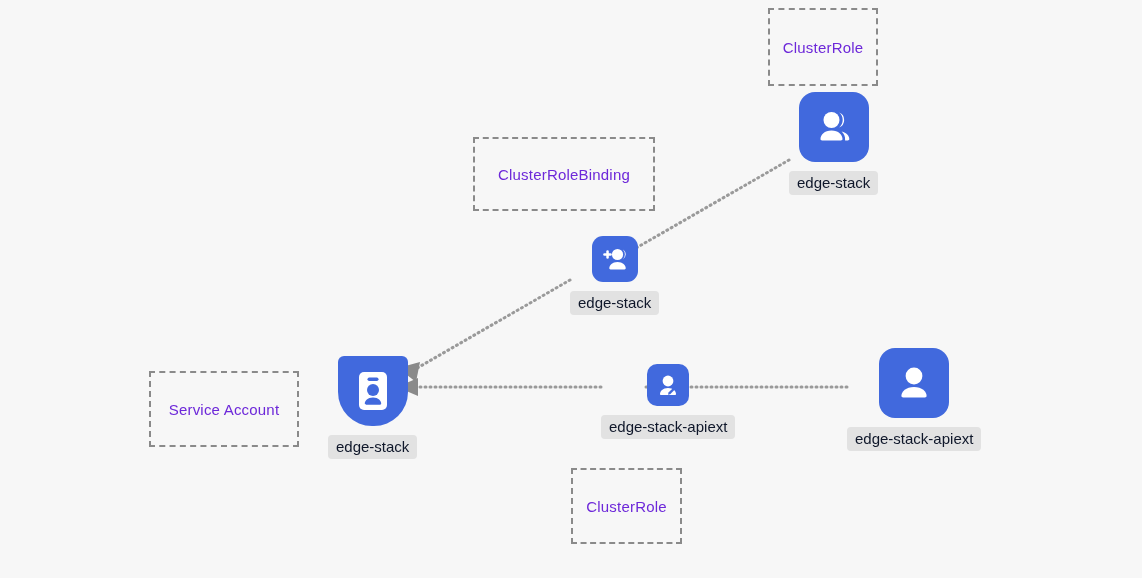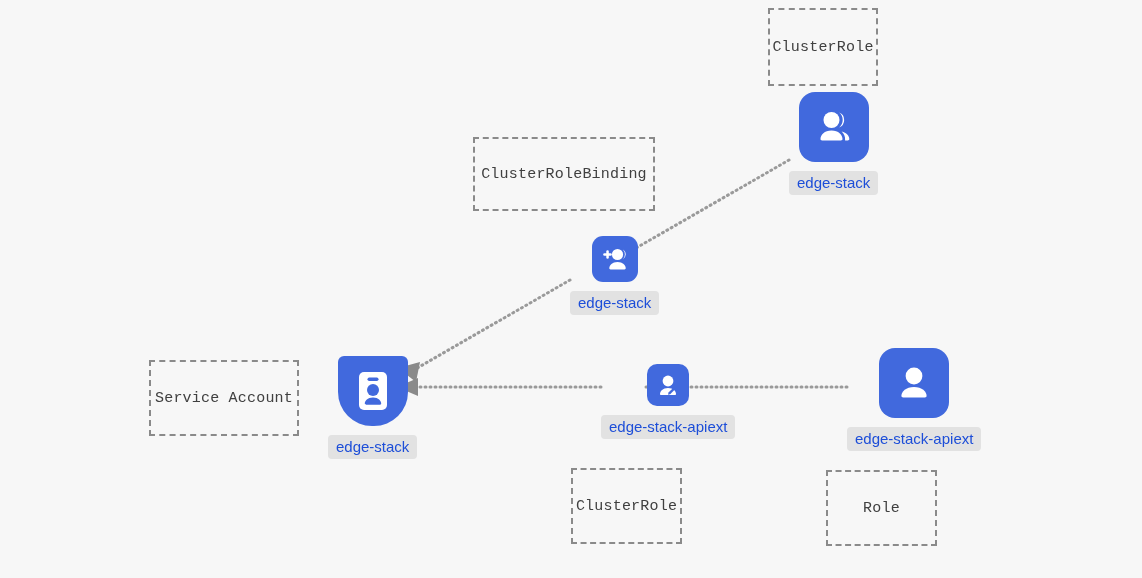--- a/index.html
+++ b/index.html
@@ -28,44 +28,44 @@
   
   .type-box {
     position: absolute;
     border: 2px dashed #8a8a8a;
     display: flex;
     align-items: center;
     justify-content: center;
     background: transparent;
   }
   .type-box span {
-    color: #404040;
+    color: #6d28d9;
     font-size: 15px;
-    font-family: Liberation Mono, monospace;
+    font-family: Liberation Sans, sans-serif;
     letter-spacing: 0.2px;
     white-space: nowrap;
   }
   
   .node {
     position: absolute;
     display: flex;
     flex-direction: column;
     align-items: center;
   }
   .node-icon {
     background: #4169dd;
     display: flex;
     align-items: center;
     justify-content: center;
   }
   .node-icon svg { display: block; }
   .node-label {
     margin-top: 9px;
     background: #e2e2e2;
-    color: #1d4ed8;
+    color: #0f172a;
     font-size: 15px;
     font-family: "Liberation Sans", sans-serif;
     padding: 3px 8px 4px 8px;
     border-radius: 4px;
     white-space: nowrap;
     line-height: 1.15;
   }
   
   .size-lg .node-icon { width: 70px; height: 70px; border-radius: 16px; }
   .size-md .node-icon { width: 46px; height: 46px; border-radius: 11px; }
@@ -94,31 +94,28 @@
   </svg>
 
   <div class="type-box" style="left:768px; top:8px; width:110px; height:78px;">
     <span>ClusterRole</span>
   </div>
 
   <div class="type-box" style="left:473px; top:137px; width:182px; height:74px;">
     <span>ClusterRoleBinding</span>
   </div>
 
-  <div class="type-box" style="left:149px; top:360px; width:150px; height:76px;">
+  <div class="type-box" style="left:149px; top:371px; width:150px; height:76px;">
     <span>Service Account</span>
   </div>
 
   <div class="type-box" style="left:571px; top:468px; width:111px; height:76px;">
     <span>ClusterRole</span>
   </div>
 
-  <div class="type-box" style="left:826px; top:470px; width:111px; height:76px;">
-    <span>Role</span>
-  </div>
 
   <div class="node size-lg" style="left:789px; top:92px;">
     <div class="node-icon">
       <svg width="42" height="42" viewBox="0 0 42 42">
         <circle cx="18.5" cy="14" r="8" fill="#ffffff"></circle>
         <path d="M18.5 24.5c-7 0-11 4.2-11 8.6 0 1 .6 1.4 1.6 1.4h18.8c1 0 1.6-.4 1.6-1.4 0-4.4-4-8.6-11-8.6z" fill="#ffffff"></path>
         <path d="M26.2 6.6a8 8 0 0 1 0 14.8 9.6 9.6 0 0 0 0-14.8z" fill="#ffffff"></path>
         <path d="M28.6 25.6c4.9 1.2 7.7 4.4 7.7 7.5 0 1-.6 1.4-1.6 1.4h-2.6c.3-4.1-1.2-6.9-3.5-8.9z" fill="#ffffff"></path>
       </svg>
     </div>

